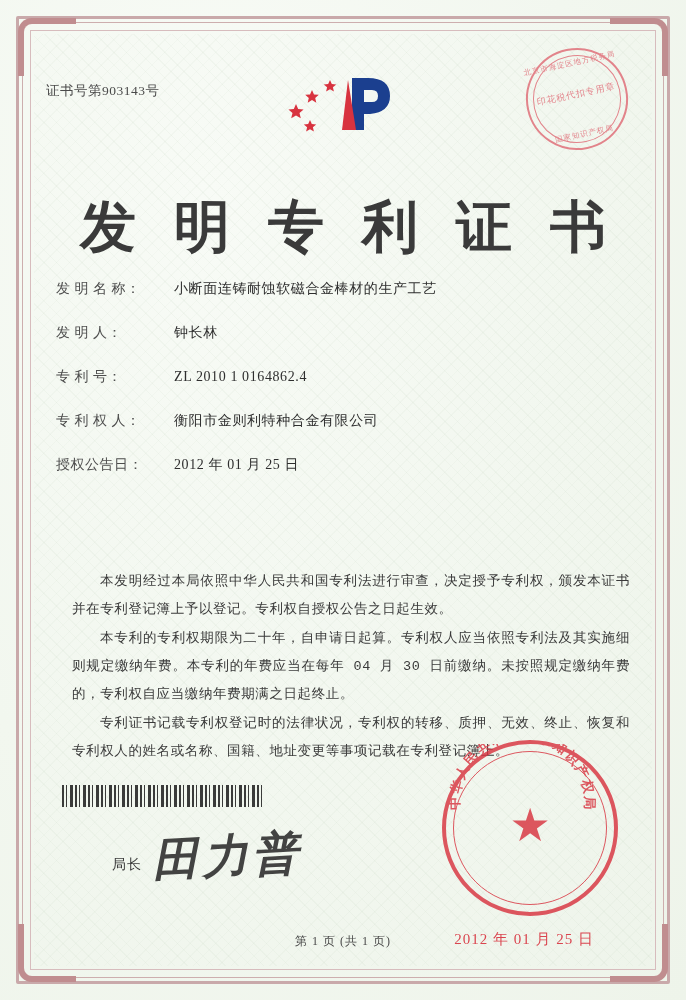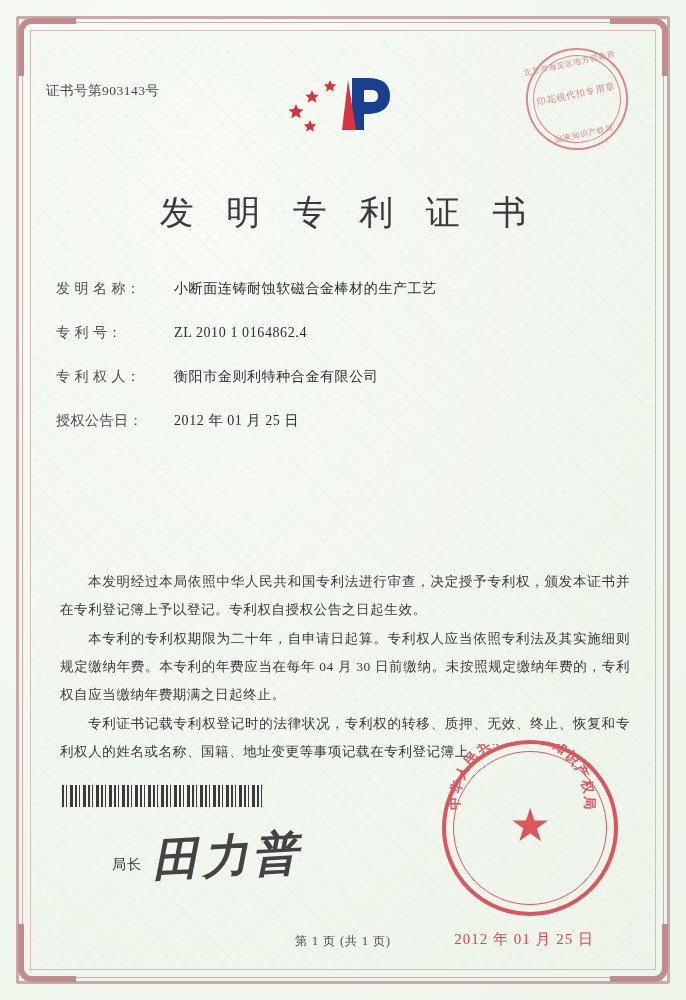--- a/index.html
+++ b/index.html
@@ -136,24 +136,24 @@
     letter-spacing: 1px;
   }
 
   
   .title {
     position: absolute;
     left: 0;
     right: 0;
     top: 150px;
     text-align: center;
-    font-size: 34px;
+    font-size: 56px;
     letter-spacing: 12px;
     color: #3a3a3a;
-    font-weight: normal;
+    font-weight: bold;
     font-family: "Liberation Serif", serif;
     text-indent: 12px;
   }
 
   
   .fields {
     position: absolute;
     left: 16px;
     right: 16px;
     top: 240px;
@@ -183,22 +183,23 @@
     left: 16px;
     right: 16px;
     top: 528px;
     font-size: 13.5px;
     line-height: 2.05;
     color: #3a3a3a;
     text-align: justify;
     letter-spacing: 0.6px;
   }
   .paragraphs p {
-    margin: 0 0 2px 4px;
+    margin: 0 0 2px 16px;
     text-indent: 28px;
+    font-family: Liberation Mono, monospace;
   }
 
   
   .barcode {
     position: absolute;
     left: 22px;
     top: 745px;
     width: 200px;
     height: 22px;
     background: repeating-linear-gradient(
@@ -339,20 +340,24 @@
 
     <div class="title">发 明 专 利 证 书</div>
 
     <div class="fields">
 
       <div class="field-row">
         <div class="field-label">发 明 名 称：</div>
         <div class="field-value">小断面连铸耐蚀软磁合金棒材的生产工艺</div>
       </div>
 
+      <div class="field-row">
+        <div class="field-label">发 明 人：</div>
+        <div class="field-value">钟长林</div>
+      </div>
 
       <div class="field-row">
         <div class="field-label">专 利 号：</div>
         <div class="field-value">ZL 2010 1 0164862.4</div>
       </div>
 
 
       <div class="field-row">
         <div class="field-label">专 利 权 人：</div>
         <div class="field-value">衡阳市金则利特种合金有限公司</div>

